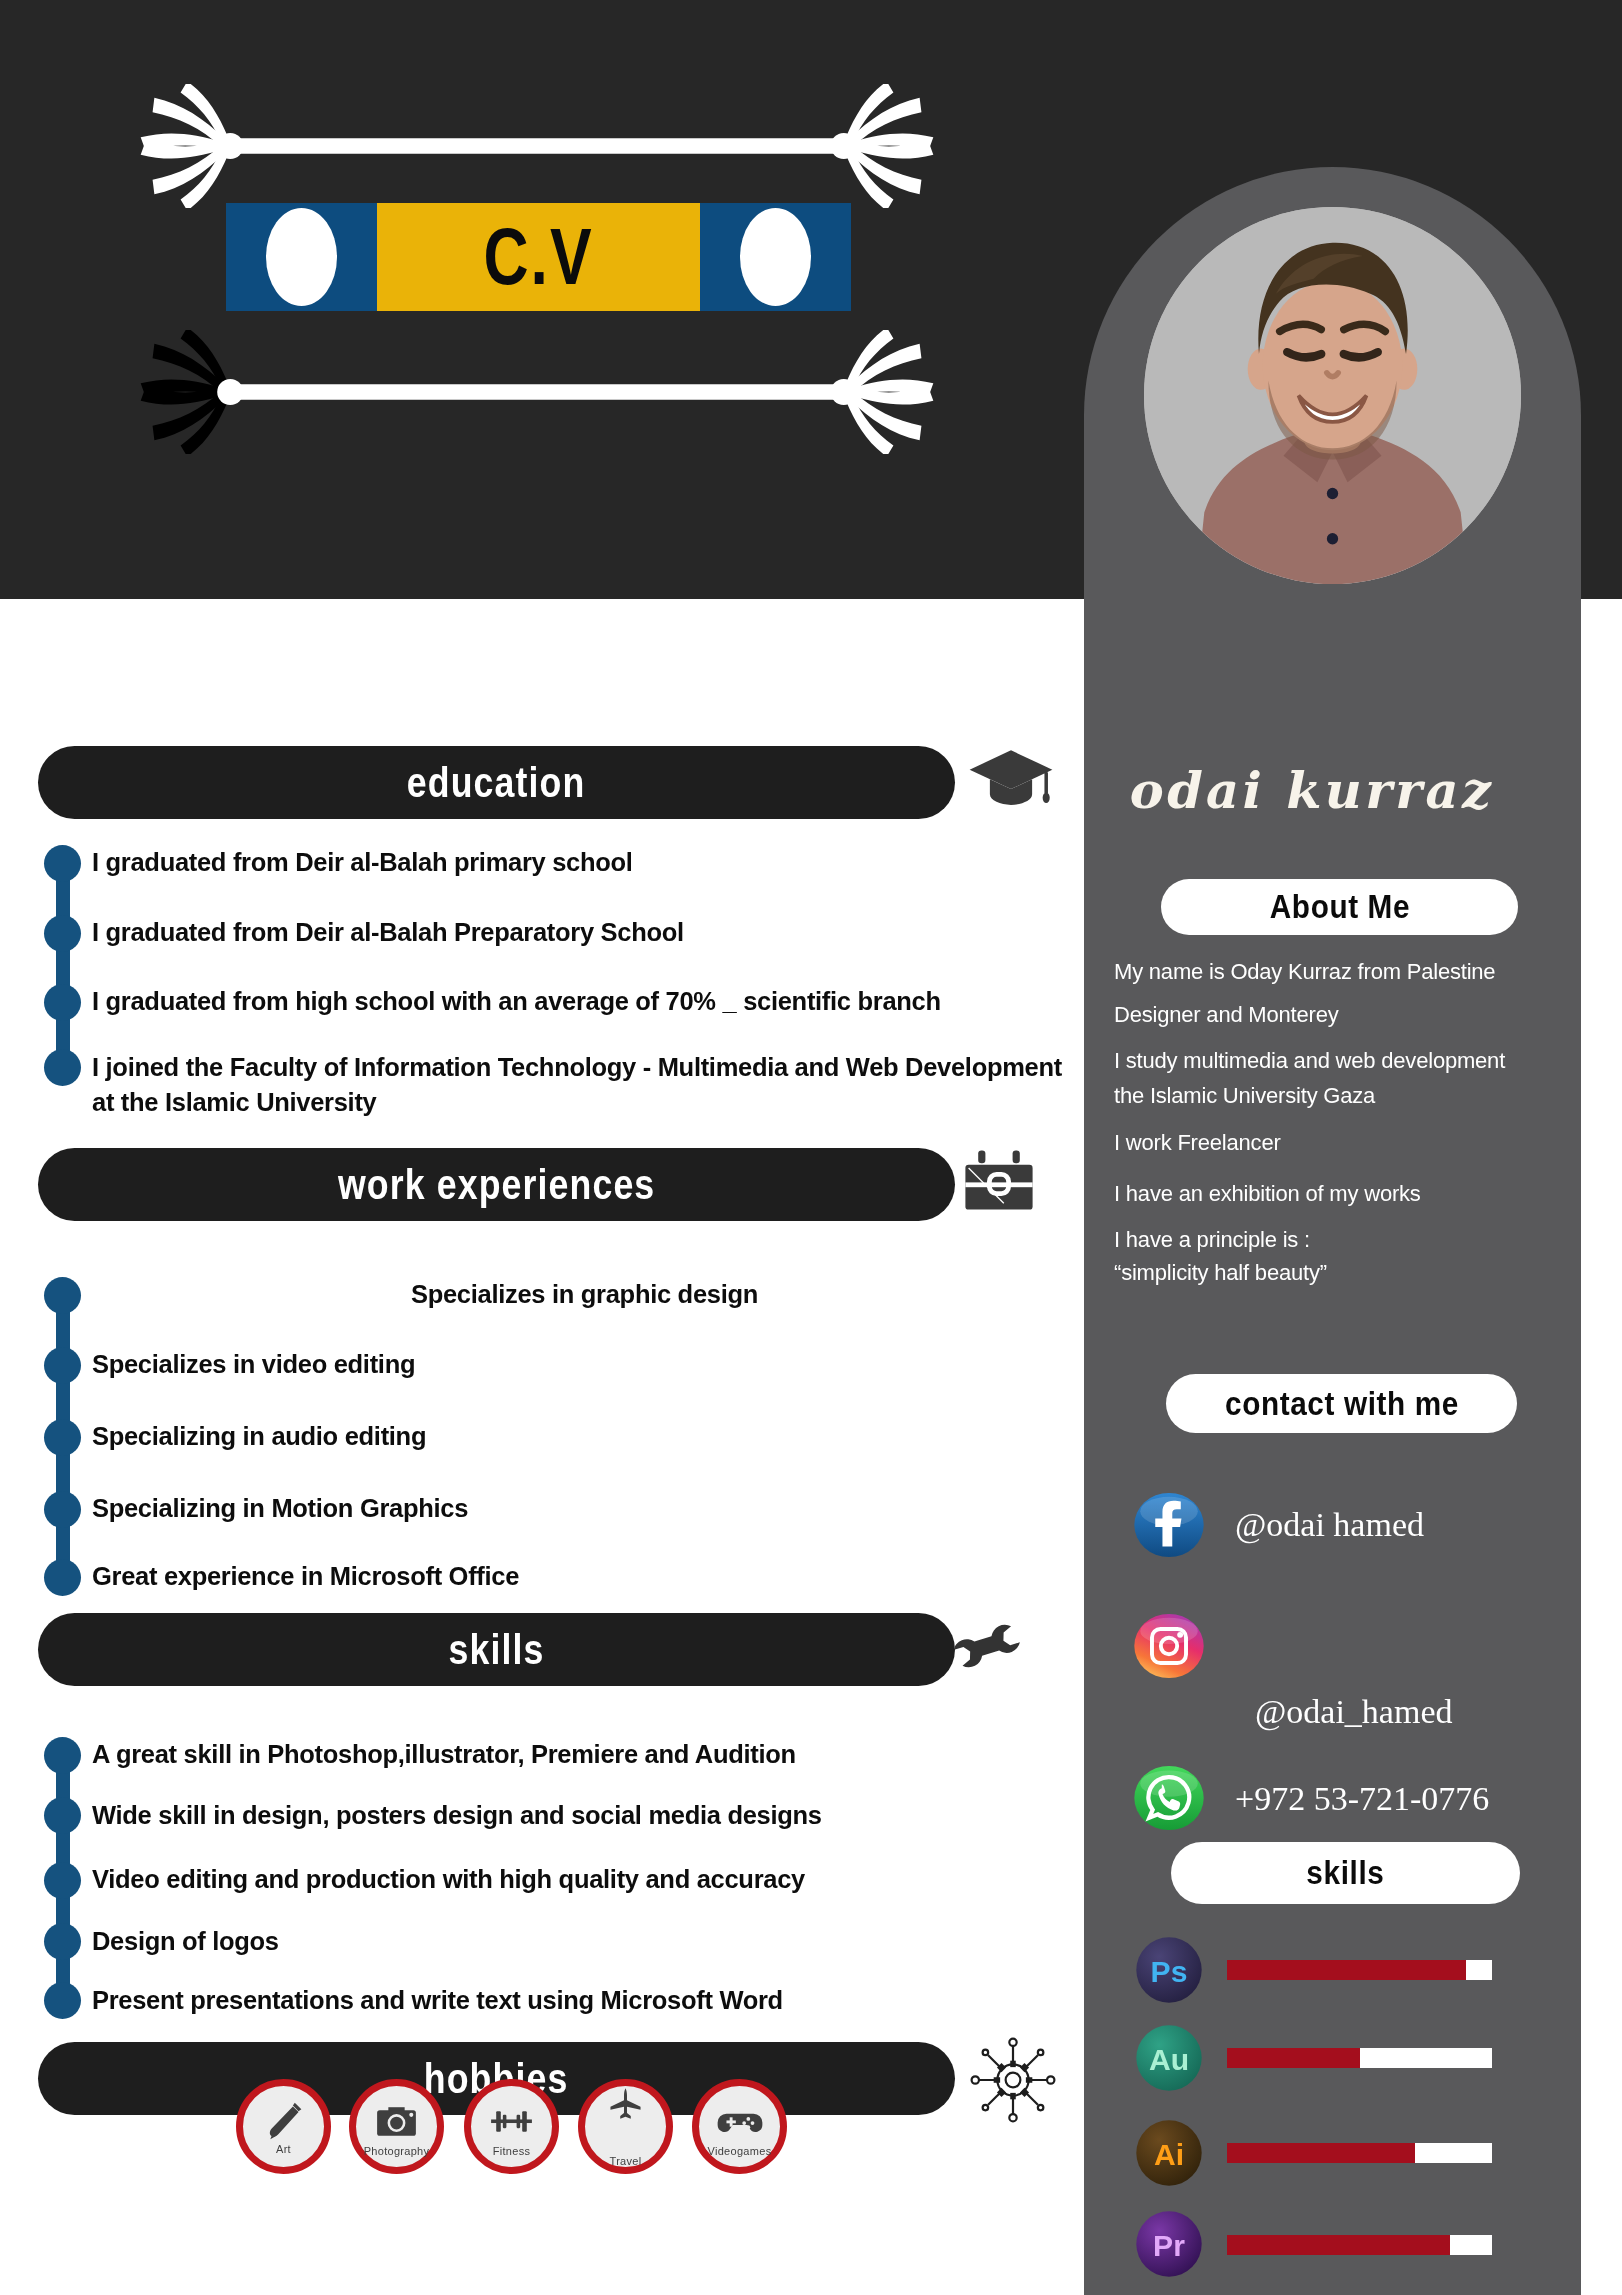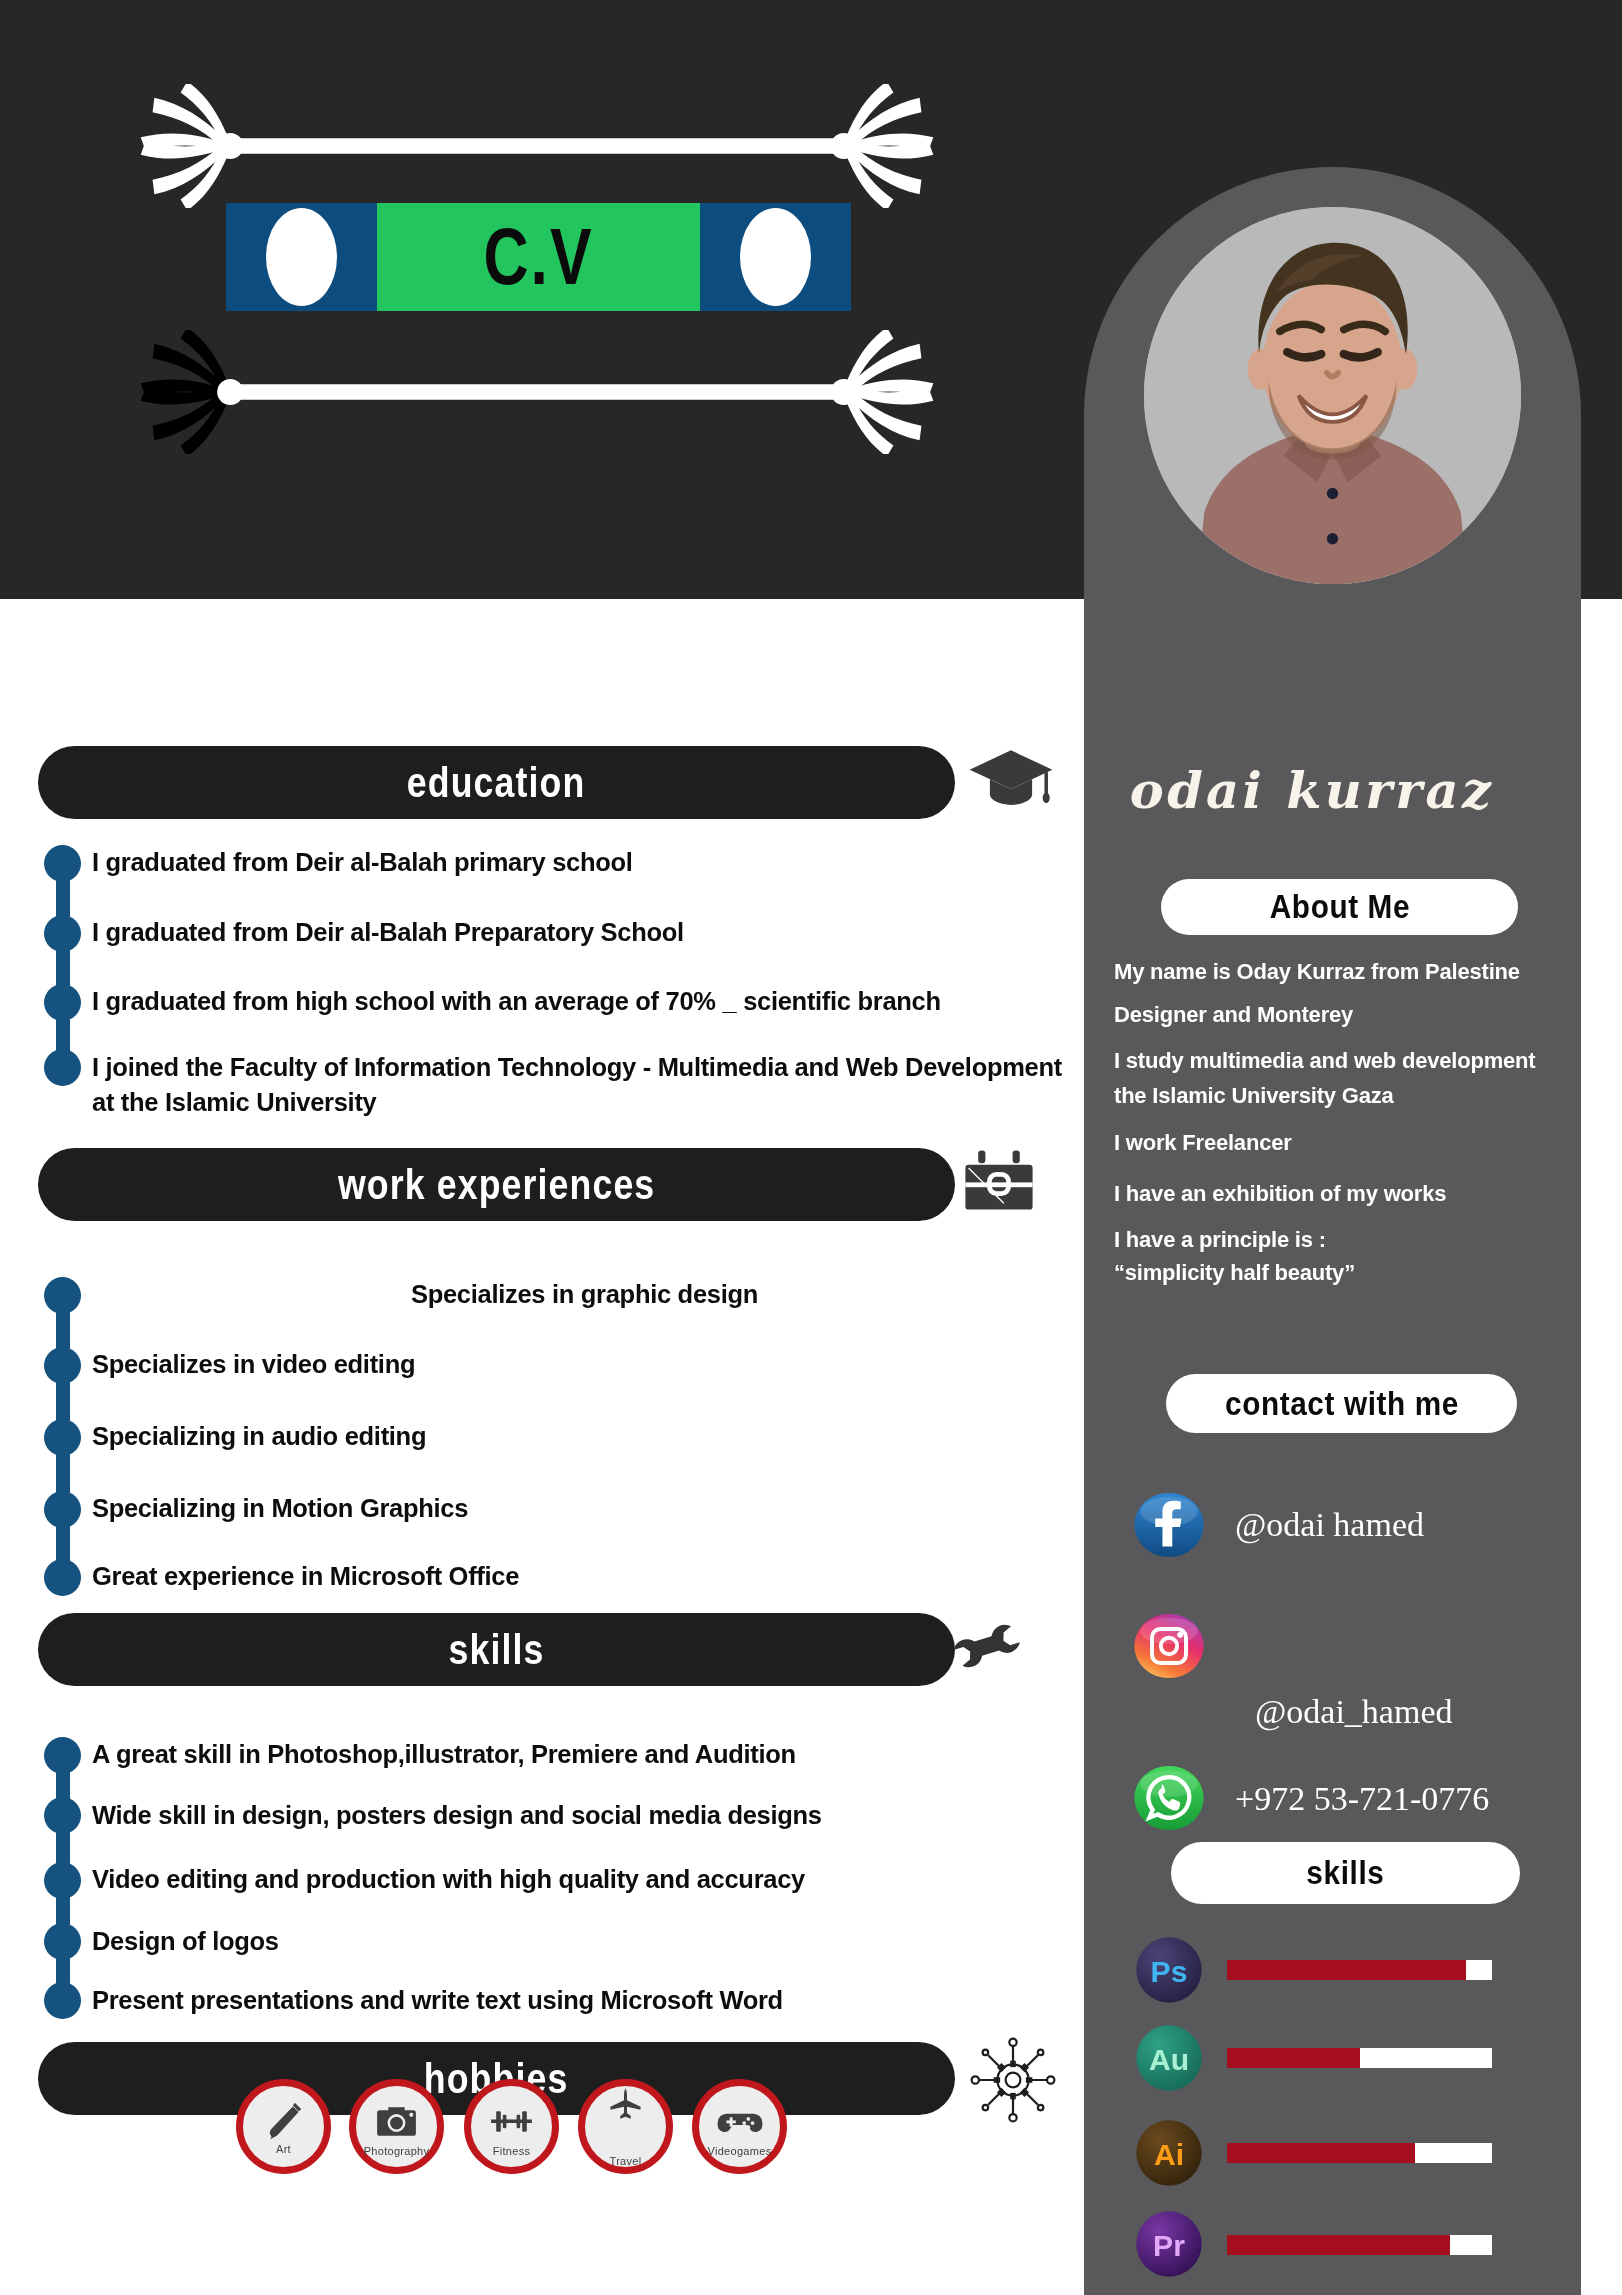--- a/index.html
+++ b/index.html
@@ -8,39 +8,39 @@
   .abs{position:absolute;}
 
   
   #top-header{left:0;top:0;width:1623px;height:599px;background:#272727;}
   .ornament{left:92px;width:890px;height:124px;}
   #ornament-top{top:84px;}
   #ornament-bottom{top:330px;}
   #cv-banner{left:226px;top:203px;width:625px;height:108px;display:flex;}
   .banner-square{width:151px;height:108px;background:#0d4c7f;display:flex;align-items:center;justify-content:center;}
   .banner-oval{width:71px;height:98px;background:#fff;border-radius:50%;}
-  .banner-center{flex:1;background:#22c55e;display:flex;align-items:center;justify-content:center;}
+  .banner-center{flex:1;background:#eab308;display:flex;align-items:center;justify-content:center;}
   .banner-title{font-weight:bold;font-size:80px;color:#0b0b0b;letter-spacing:2.6px;
         transform:scaleX(.78);transform-origin:center;}
 
   
   #side-column{left:1084px;top:167px;width:497px;height:2129px;background:#59595b;
         border-radius:249px 249px 0 0;}
   #photo-circle{left:1144px;top:207px;width:377px;height:377px;border-radius:50%;overflow:hidden;background:#b9b9b9;}
   #profile-name{left:1084px;top:760px;width:414px;text-align:center;color:#f7f3ea;
         font-family:"DejaVu Serif",serif;font-style:italic;font-weight:bold;
         font-size:51px;letter-spacing:3.3px;margin-left:21px;}
 
   .pill{background:#fff;border-radius:31px;display:flex;align-items:center;justify-content:center;color:#0b0b0b;}
   .pill span{font-weight:bold;font-size:33px;transform:scaleX(.9);letter-spacing:0.7px;white-space:nowrap;}
   #about-pill{left:1161px;top:879px;width:357px;height:56px;}
   #contact-pill{left:1166px;top:1374px;width:351px;height:59px;}
   #rskills-pill{left:1171px;top:1842px;width:349px;height:62px;}
 
-  .about-line{position:absolute;left:1114px;width:462px;color:#fff;font-weight:bold;
+  .about-line{position:absolute;left:1114px;width:462px;color:#fff;font-weight:normal;
         font-size:22px;line-height:30px;letter-spacing:-0.2px;}
 
   .contact-row-icon{width:72px;height:72px;}
   .contact-handle{position:absolute;left:1235px;width:340px;color:#fff;
         font-family:"Liberation Serif",serif;font-size:34px;line-height:39px;white-space:nowrap;}
 
   .adobe-icon{width:68px;height:68px;}
   .skill-track{position:absolute;left:1227px;width:265px;height:19.6px;background:#ffffff;}
   .skill-fill{height:100%;background:#a40e1d;}
 

